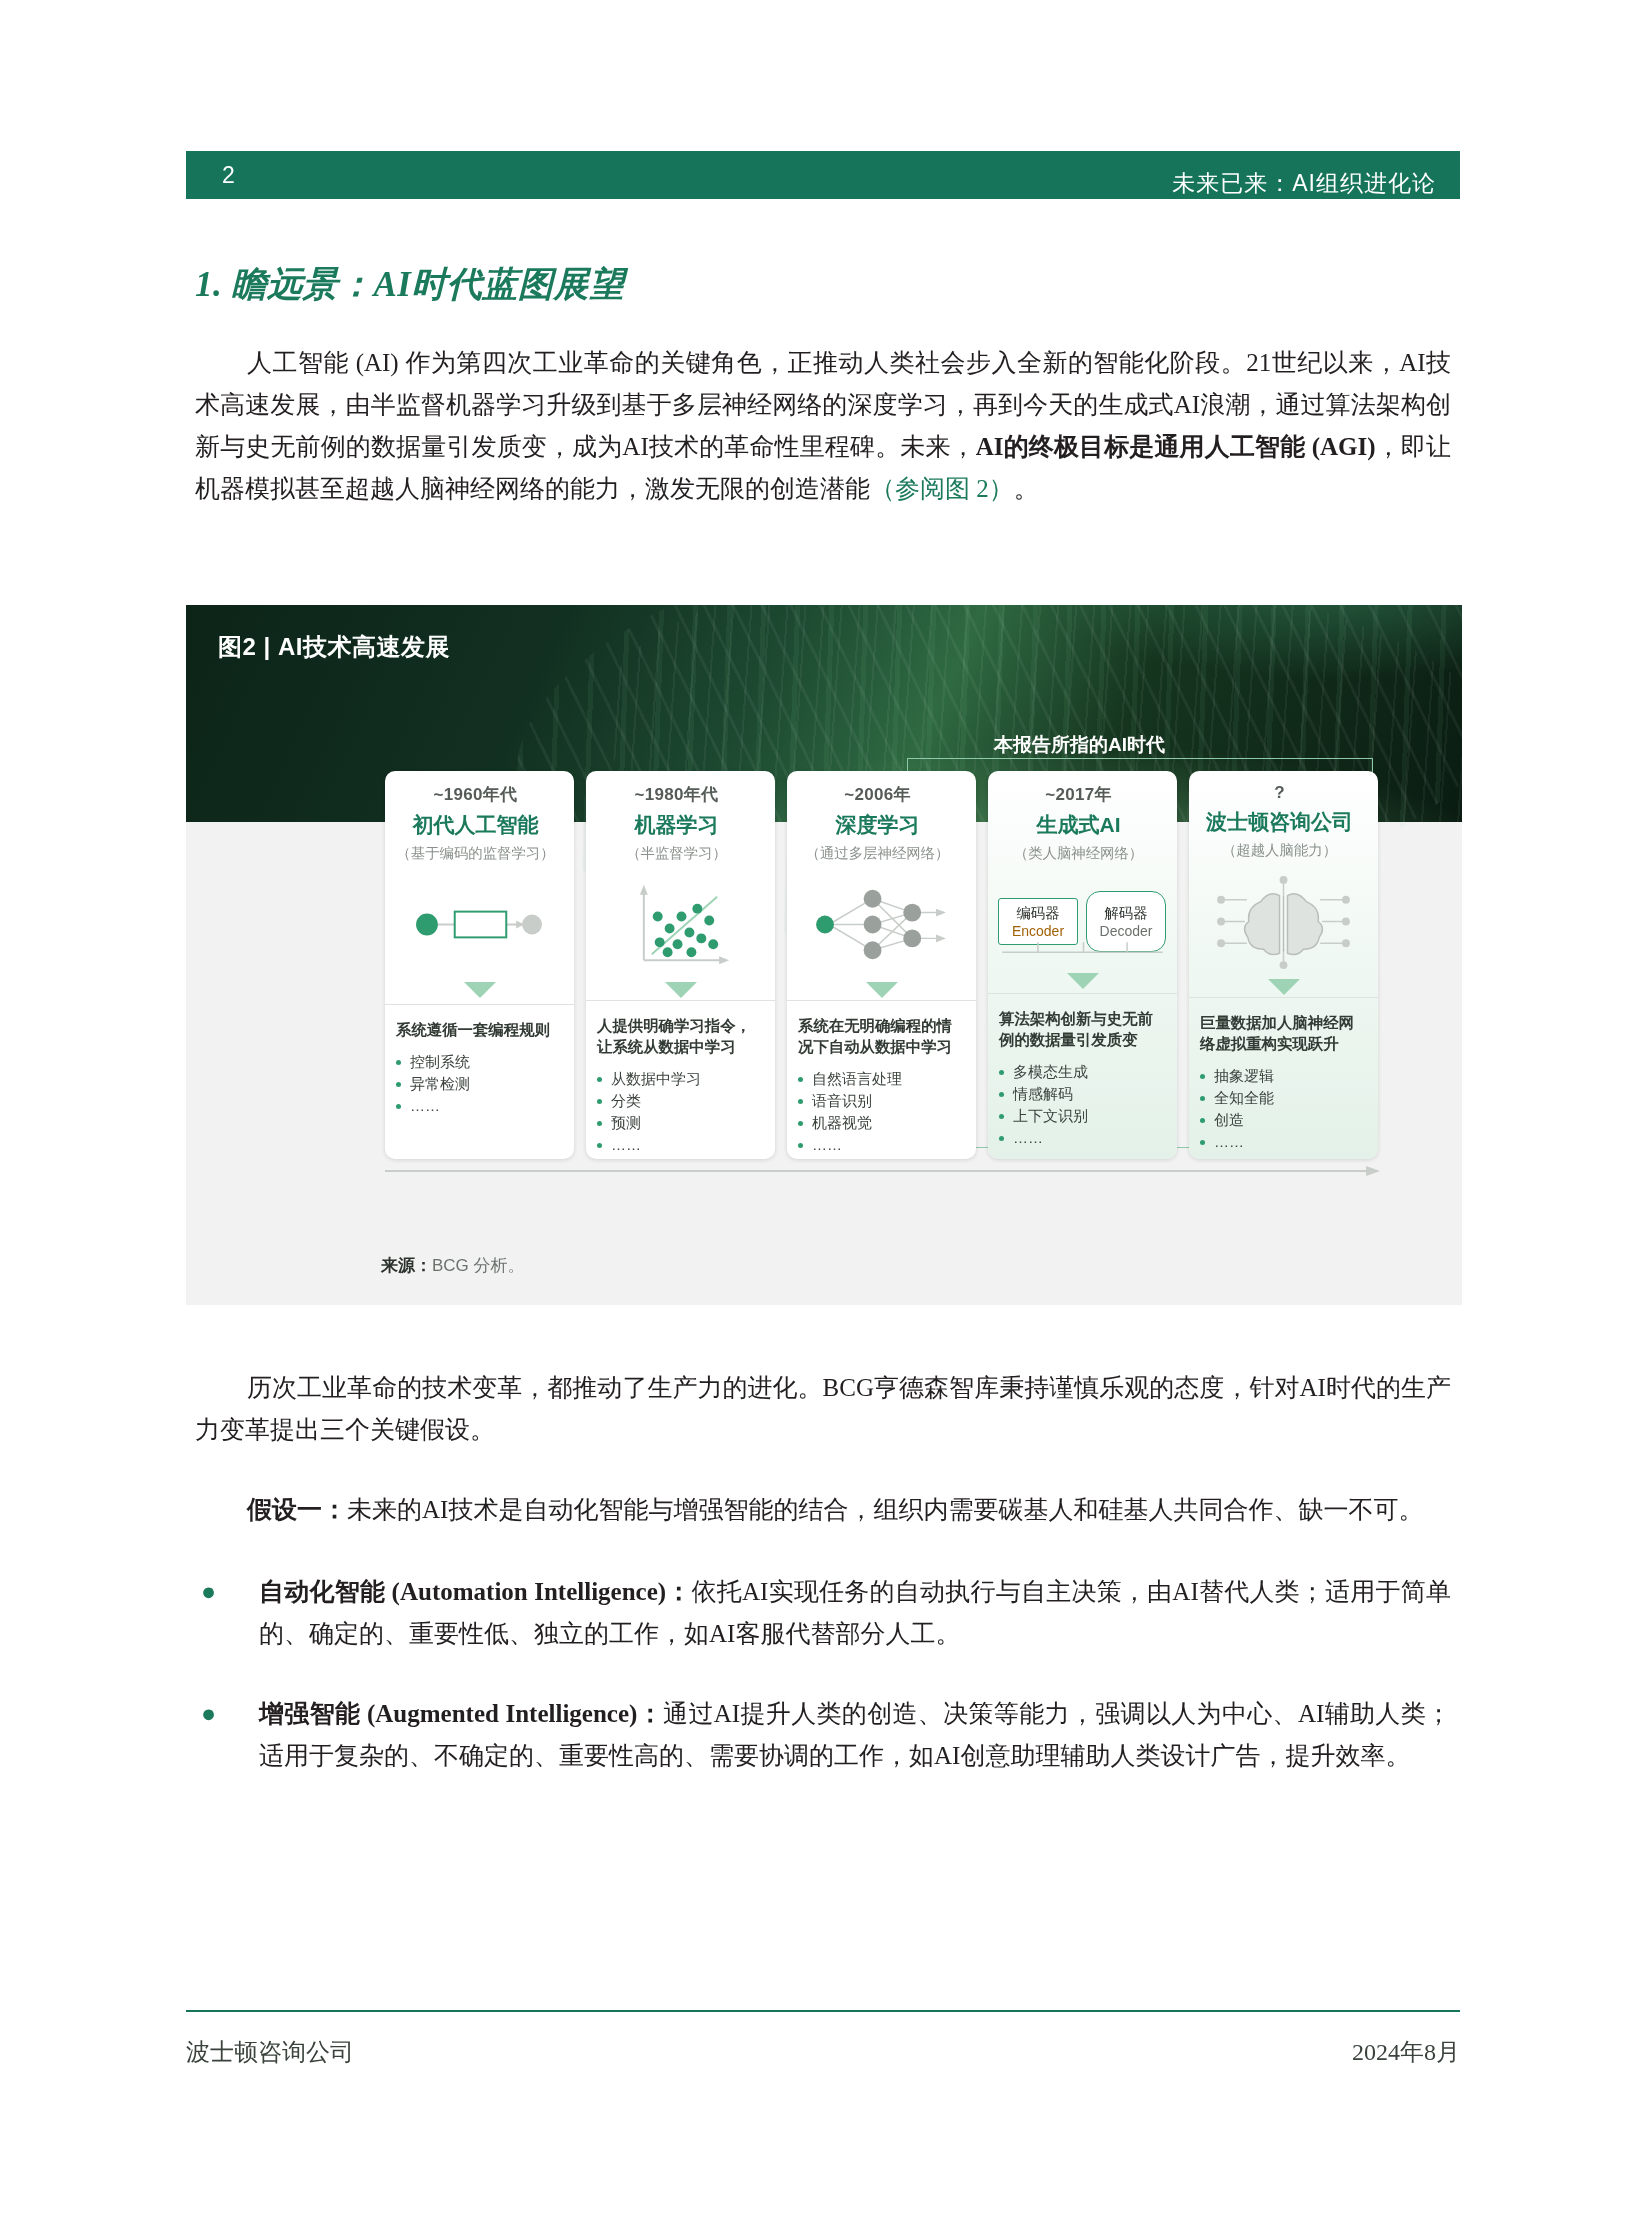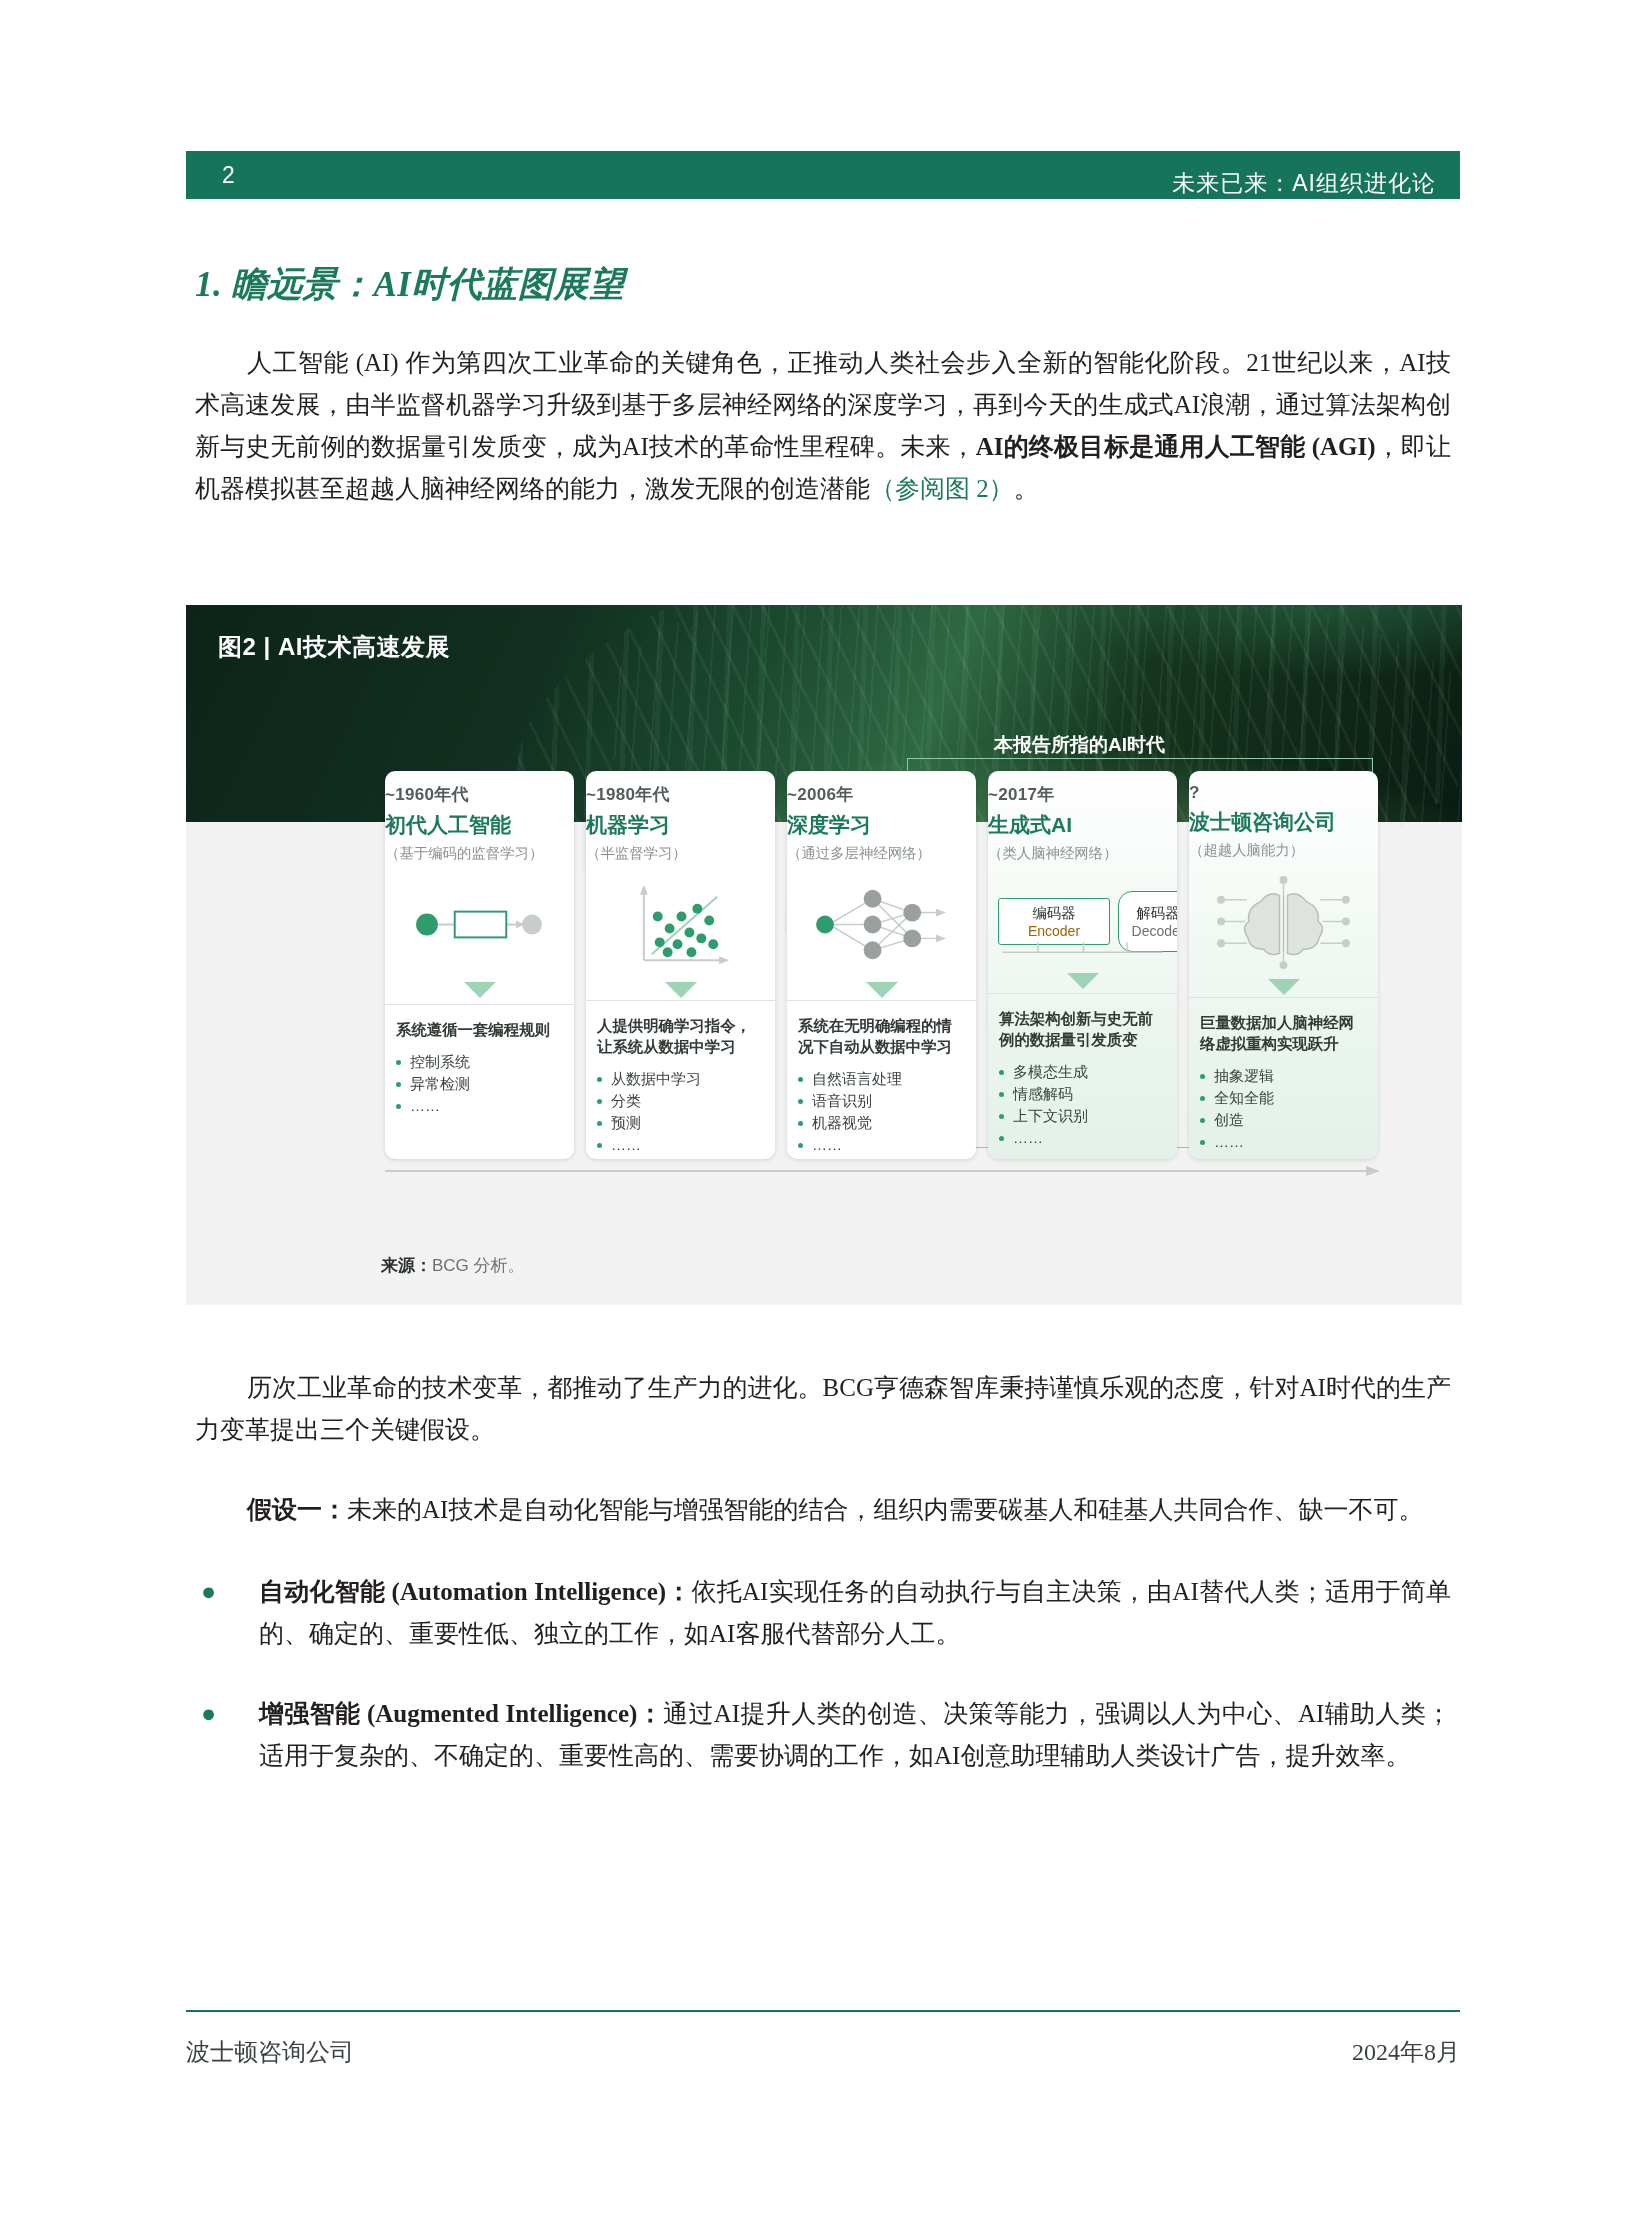--- a/index.html
+++ b/index.html
@@ -176,20 +176,21 @@
     border-radius: 10px;
     box-shadow: 0 1px 4px rgba(0,0,0,0.13);
     overflow: hidden;
     display: flex;
     flex-direction: column;
     font-family: "Liberation Sans", sans-serif;
   }
   .card.tint { background: linear-gradient(180deg,#ffffff 0%,#eef7f1 55%,#e3f1e8 100%); }
   .card-top {
     padding: 12px 8px 6px 0;
+    text-align: center;
   }
   .card-year {
     font-size: 17px;
     color: #555c57;
     font-weight: bold;
     letter-spacing: 0.3px;
   }
   .card-name {
     font-size: 21px;
     color: #1c7a5c;
@@ -444,21 +445,21 @@
       </div>
 
       <div class="card tint">
         <div class="card-top">
           <div class="card-year">~2017年</div>
           <div class="card-name">生成式AI</div>
           <div class="card-sub">（类人脑神经网络）</div>
         </div>
         <div class="card-graphic">
           <div style="position:absolute;left:10px;top:22px;display:flex;gap:8px;align-items:center;">
-            <div style="width:78px;border:1.5px solid #2e9c6f;background:#ffffff;border-radius:3px;text-align:center;padding:5px 16px;">
+            <div style="width:78px;border:1.5px solid #2e9c6f;background:#ffffff;border-radius:3px;text-align:center;padding:5px 0;">
               <div style="font-size:14.4px;color:#2b322c;">编码器</div>
               <div style="font-size:14px;color:#a16207;">Encoder</div>
             </div>
             <div style="width:78px;border:1.5px solid #2e9c6f;background:#ffffff;border-radius:14px;text-align:center;padding:12px 0;">
               <div style="font-size:14.4px;color:#2b322c;">解码器</div>
               <div style="font-size:14px;color:#6b726d;">Decoder</div>
             </div>
           </div>
           <svg width="189" height="111" viewBox="0 0 190 112" style="position:absolute;left:0;top:0;">
             <g stroke="#c8cdc9" stroke-width="1.5" fill="none">

